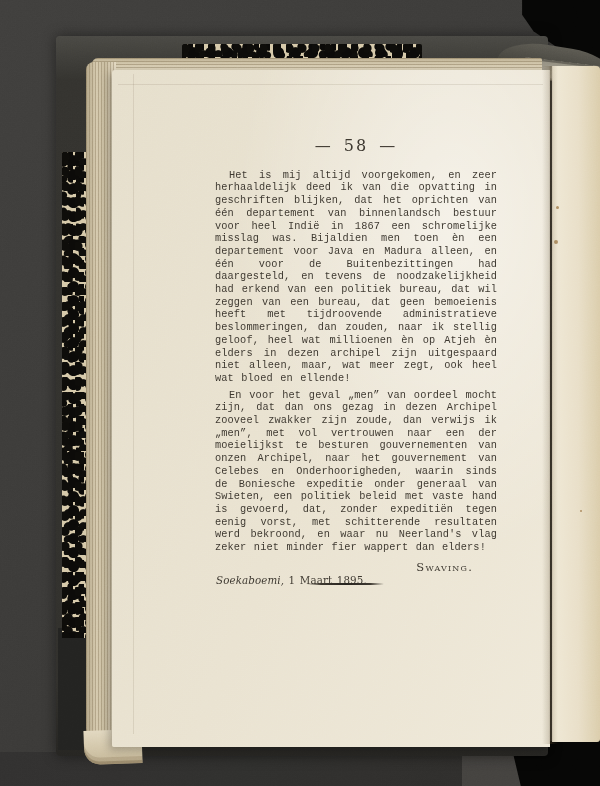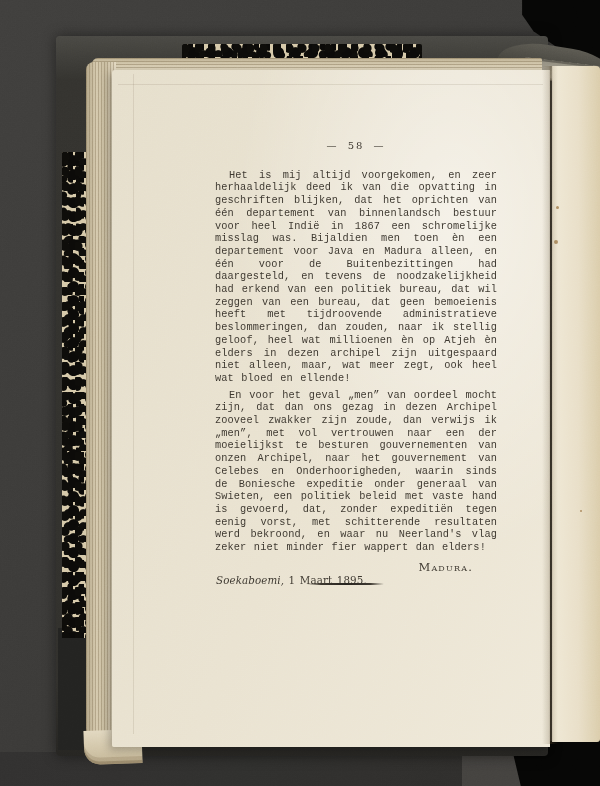--- a/index.html
+++ b/index.html
@@ -73,21 +73,21 @@
       background:rgba(90,75,50,.12);}
   .page .inner-line-h{position:absolute;left:6px;top:14px;width:425px;height:1px;
       background:rgba(90,75,50,.12);}
   .gutter{position:absolute;left:542px;top:66px;width:16px;height:678px;
       background:linear-gradient(90deg, rgba(0,0,0,0) 0%, rgba(92,74,44,.18) 40%,
                  rgba(70,55,30,.38) 55%, rgba(120,100,65,.15) 70%, rgba(0,0,0,0) 100%);}
   
   .text-flow{position:absolute;left:211px;top:140px;width:290px;
       color:#3c372f;font-size:10.3px;line-height:12.7px;
       text-align:justify;word-spacing:1.2px;letter-spacing:.1px;}
-  .pageno{text-align:center;font-size:10px;letter-spacing:2px;margin:0 0 16px 0;
+  .pageno{text-align:center;font-size:16px;letter-spacing:2px;margin:0 0 16px 0;
       word-spacing:4px;}
   .text-flow p{margin:4px;text-indent:14px;font-family:Liberation Mono, monospace;}
   .sig{ text-align:right;padding-right:28px;margin-top:7px;
       font-variant:small-caps;letter-spacing:1.2px;font-size:11.5px;}
   .dateline{margin-top:0;margin-left:5px;text-indent:0;}
   .dateline .place{font-style:italic;}
   .end-rule{position:absolute;left:307px;top:583px;width:77px;height:2px;
       background:linear-gradient(90deg, rgba(60,55,47,0) 0%, #3c372f 18%, #26231e 50%,
                  #3c372f 82%, rgba(60,55,47,0) 100%);
       border-radius:1px;}
@@ -130,21 +130,21 @@
   </div>
 
   <div class="gutter"></div>
 
   <div class="text-flow">
     <div class="pageno">— 58 —</div>
     <div>
         <p>Het is mij altijd voorgekomen, en zeer herhaaldelijk deed ik van die opvatting in geschriften blijken, dat het oprichten van één departement van binnenlandsch bestuur voor heel Indië in 1867 een schromelijke misslag was. Bijaldien men toen èn een departement voor Java en Madura alleen, en één voor de Buitenbezittingen had daargesteld, en tevens de noodzakelijkheid had erkend van een politiek bureau, dat wil zeggen van een bureau, dat geen bemoeienis heeft met tijdroovende administratieve beslommeringen, dan zouden, naar ik stellig geloof, heel wat millioenen èn op Atjeh èn elders in dezen archipel zijn uitgespaard niet alleen, maar, wat meer zegt, ook heel wat bloed en ellende!</p>
         <p>En voor het geval „men” van oordeel mocht zijn, dat dan ons gezag in dezen Archipel zooveel zwakker zijn zoude, dan verwijs ik „men”, met vol vertrouwen naar een der moeielijkst te besturen gouvernementen van onzen Archipel, naar het gouvernement van Celebes en Onderhoorigheden, waarin sinds de Boniesche expeditie onder generaal van Swieten, een politiek beleid met vaste hand is gevoerd, dat, zonder expeditiën tegen eenig vorst, met schitterende resultaten werd bekroond, en waar nu Neerland's vlag zeker niet minder fier wappert dan elders!</p>
       </div>
-    <div class="sig">Madura.</div>
+    <div class="sig">Swaving.</div>
     <div class="dateline"><span class="place">Soekaboemi,</span><span> 1 Maart 1895.</span></div>
   </div>
 
   <div class="end-rule"></div>
 
   <svg class="grain" xmlns="http://www.w3.org/2000/svg">
     <filter id="noiseF">
       <feTurbulence type="fractalNoise" baseFrequency="0.8" numOctaves="2" stitchTiles="stitch"></feTurbulence>
       <feColorMatrix type="saturate" values="0"></feColorMatrix>
     </filter>

